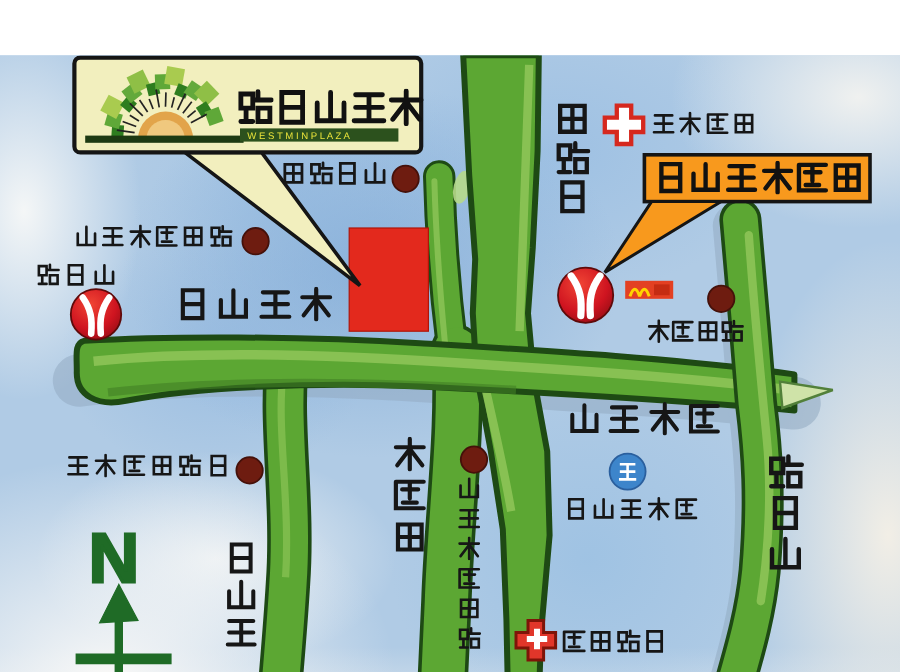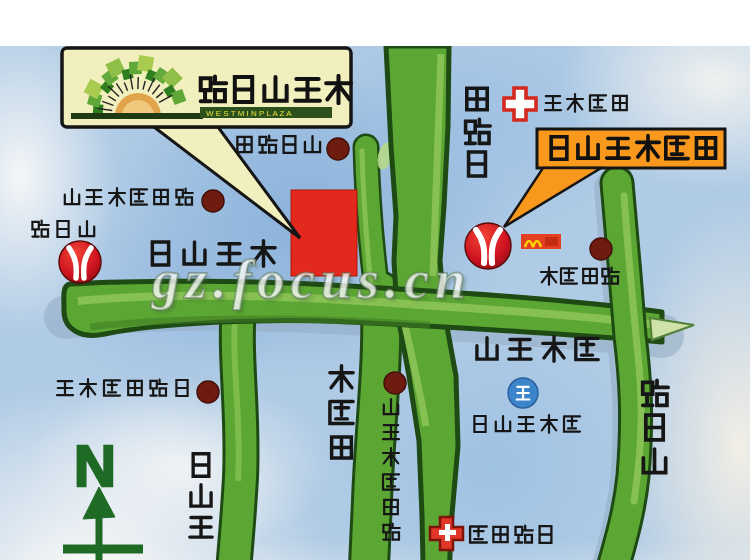--- a/index.html
+++ b/index.html
@@ -324,15 +324,14 @@
         <use href="#gg" x="381" y="426" width="20" height="20" stroke="#161616" stroke-width="11" fill="none" stroke-linecap="round"></use>
         <use href="#gb" x="381" y="451" width="20" height="20" stroke="#161616" stroke-width="11" fill="none" stroke-linecap="round"></use>
         <use href="#ge" x="381" y="476" width="20" height="20" stroke="#161616" stroke-width="11" fill="none" stroke-linecap="round"></use>
       </g>
 
 </svg>
 
 <div style="position:absolute;left:0px;top:553px;width:750px;height:4px;background:rgba(150,170,110,0.35)"></div>
 <div style="position:absolute;left:0px;top:557px;width:750px;height:3px;background:rgba(235,238,230,0.55)"></div>
 
-<div class="wm">gz.focus.cn</div>
 
 <div class="nletter">N</div>
 </div>
 </body></html>

